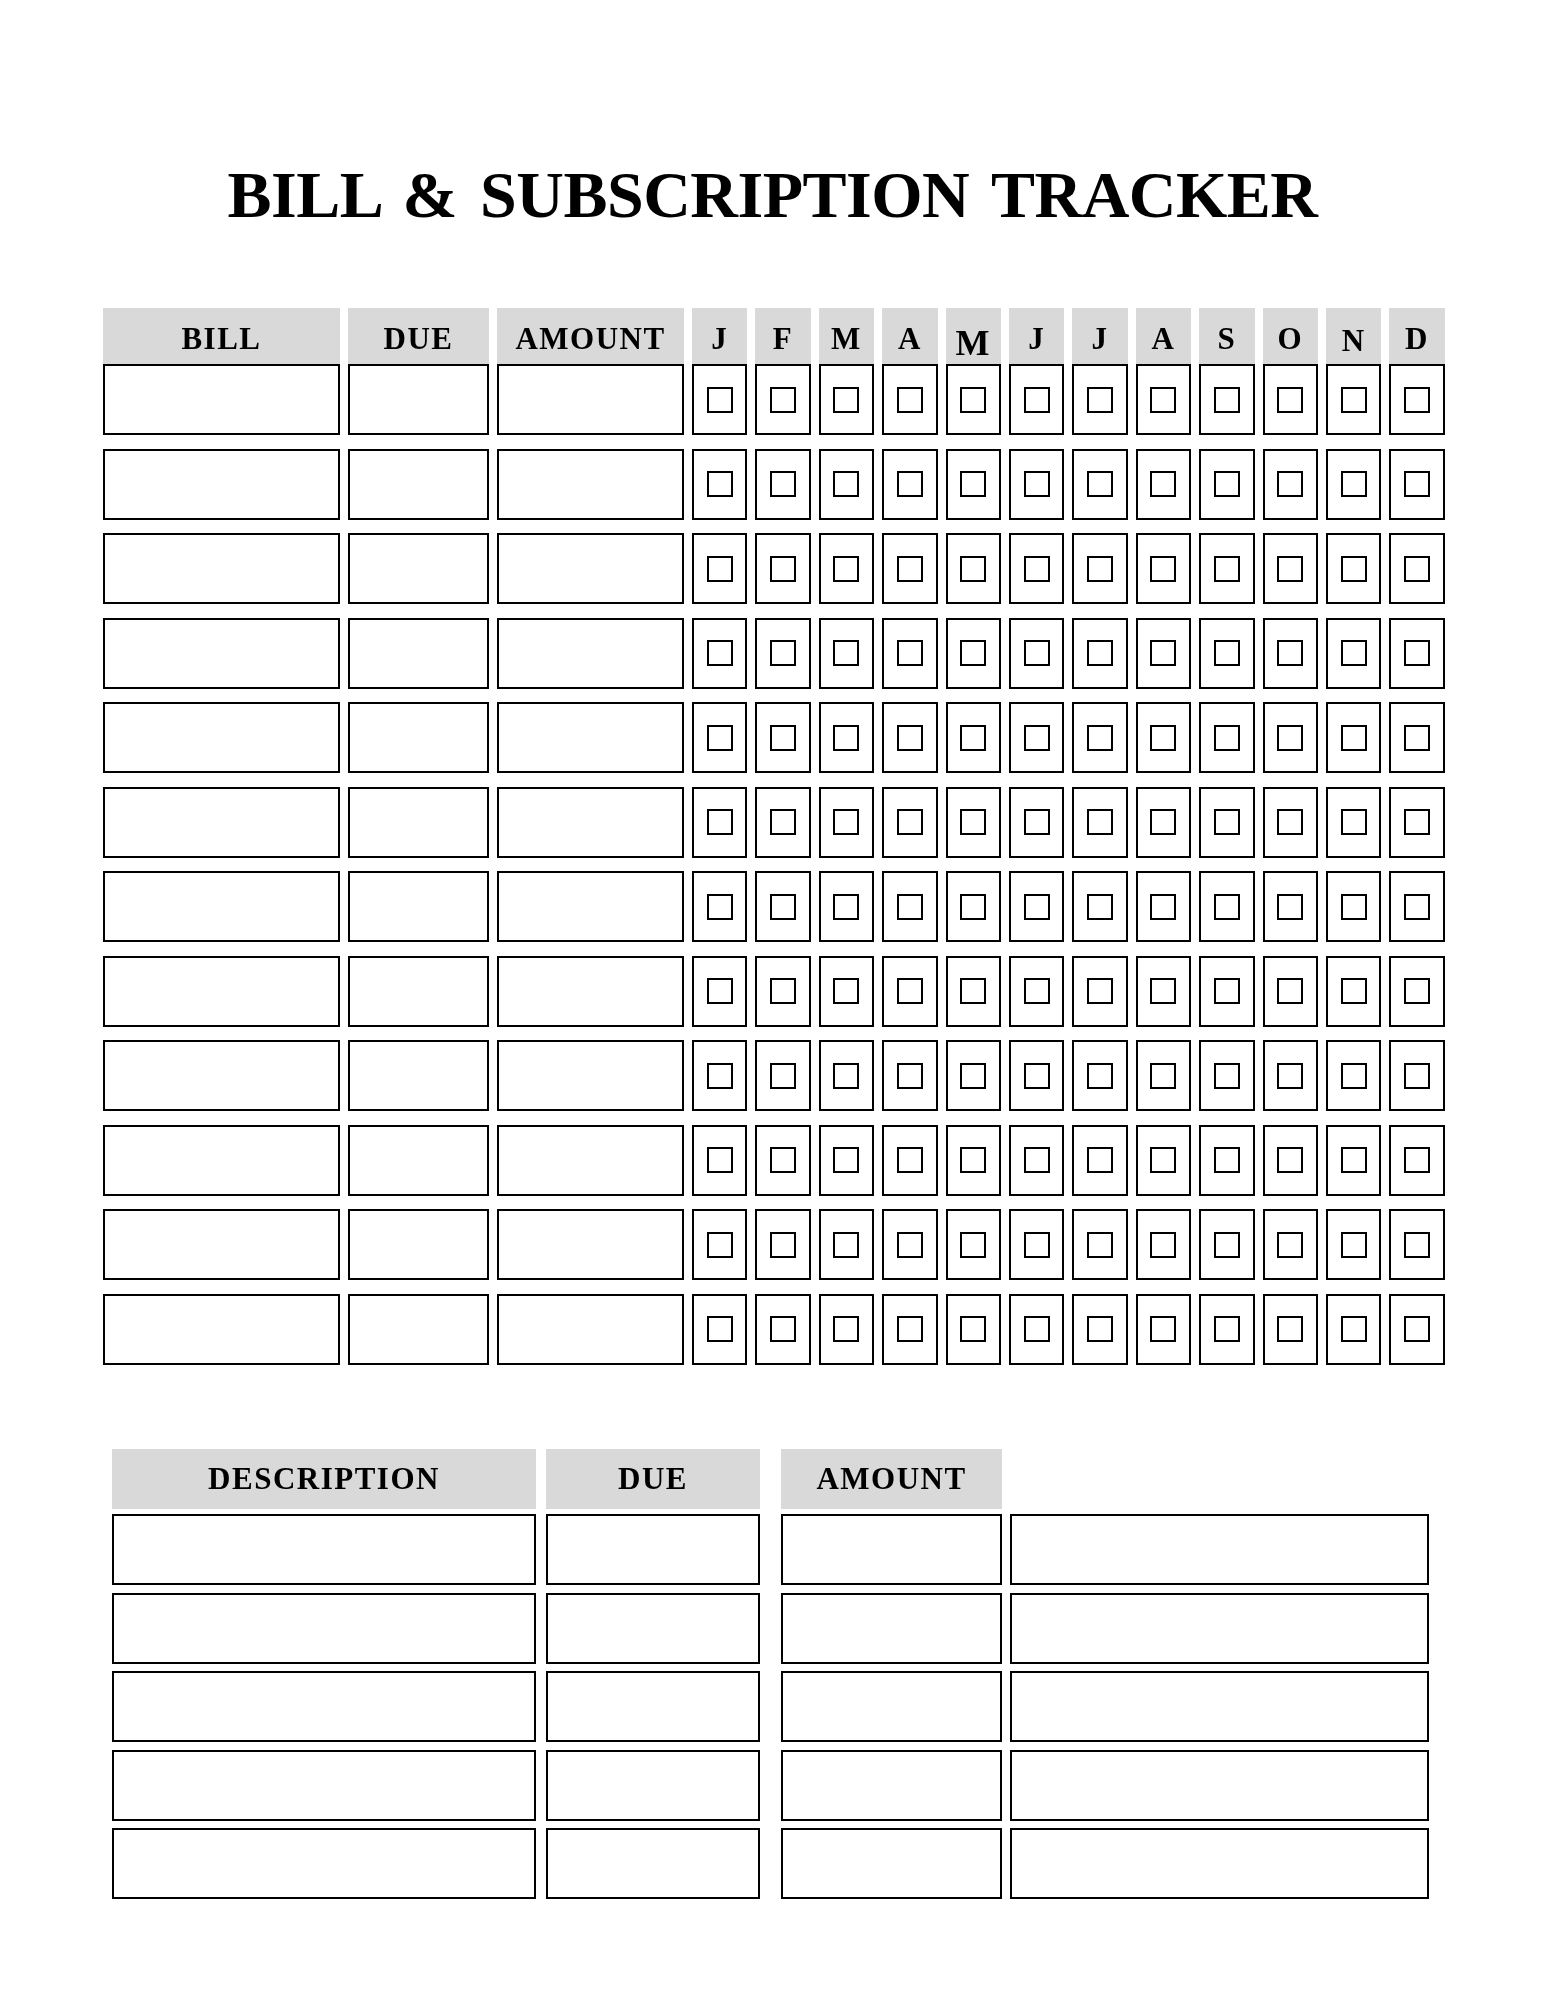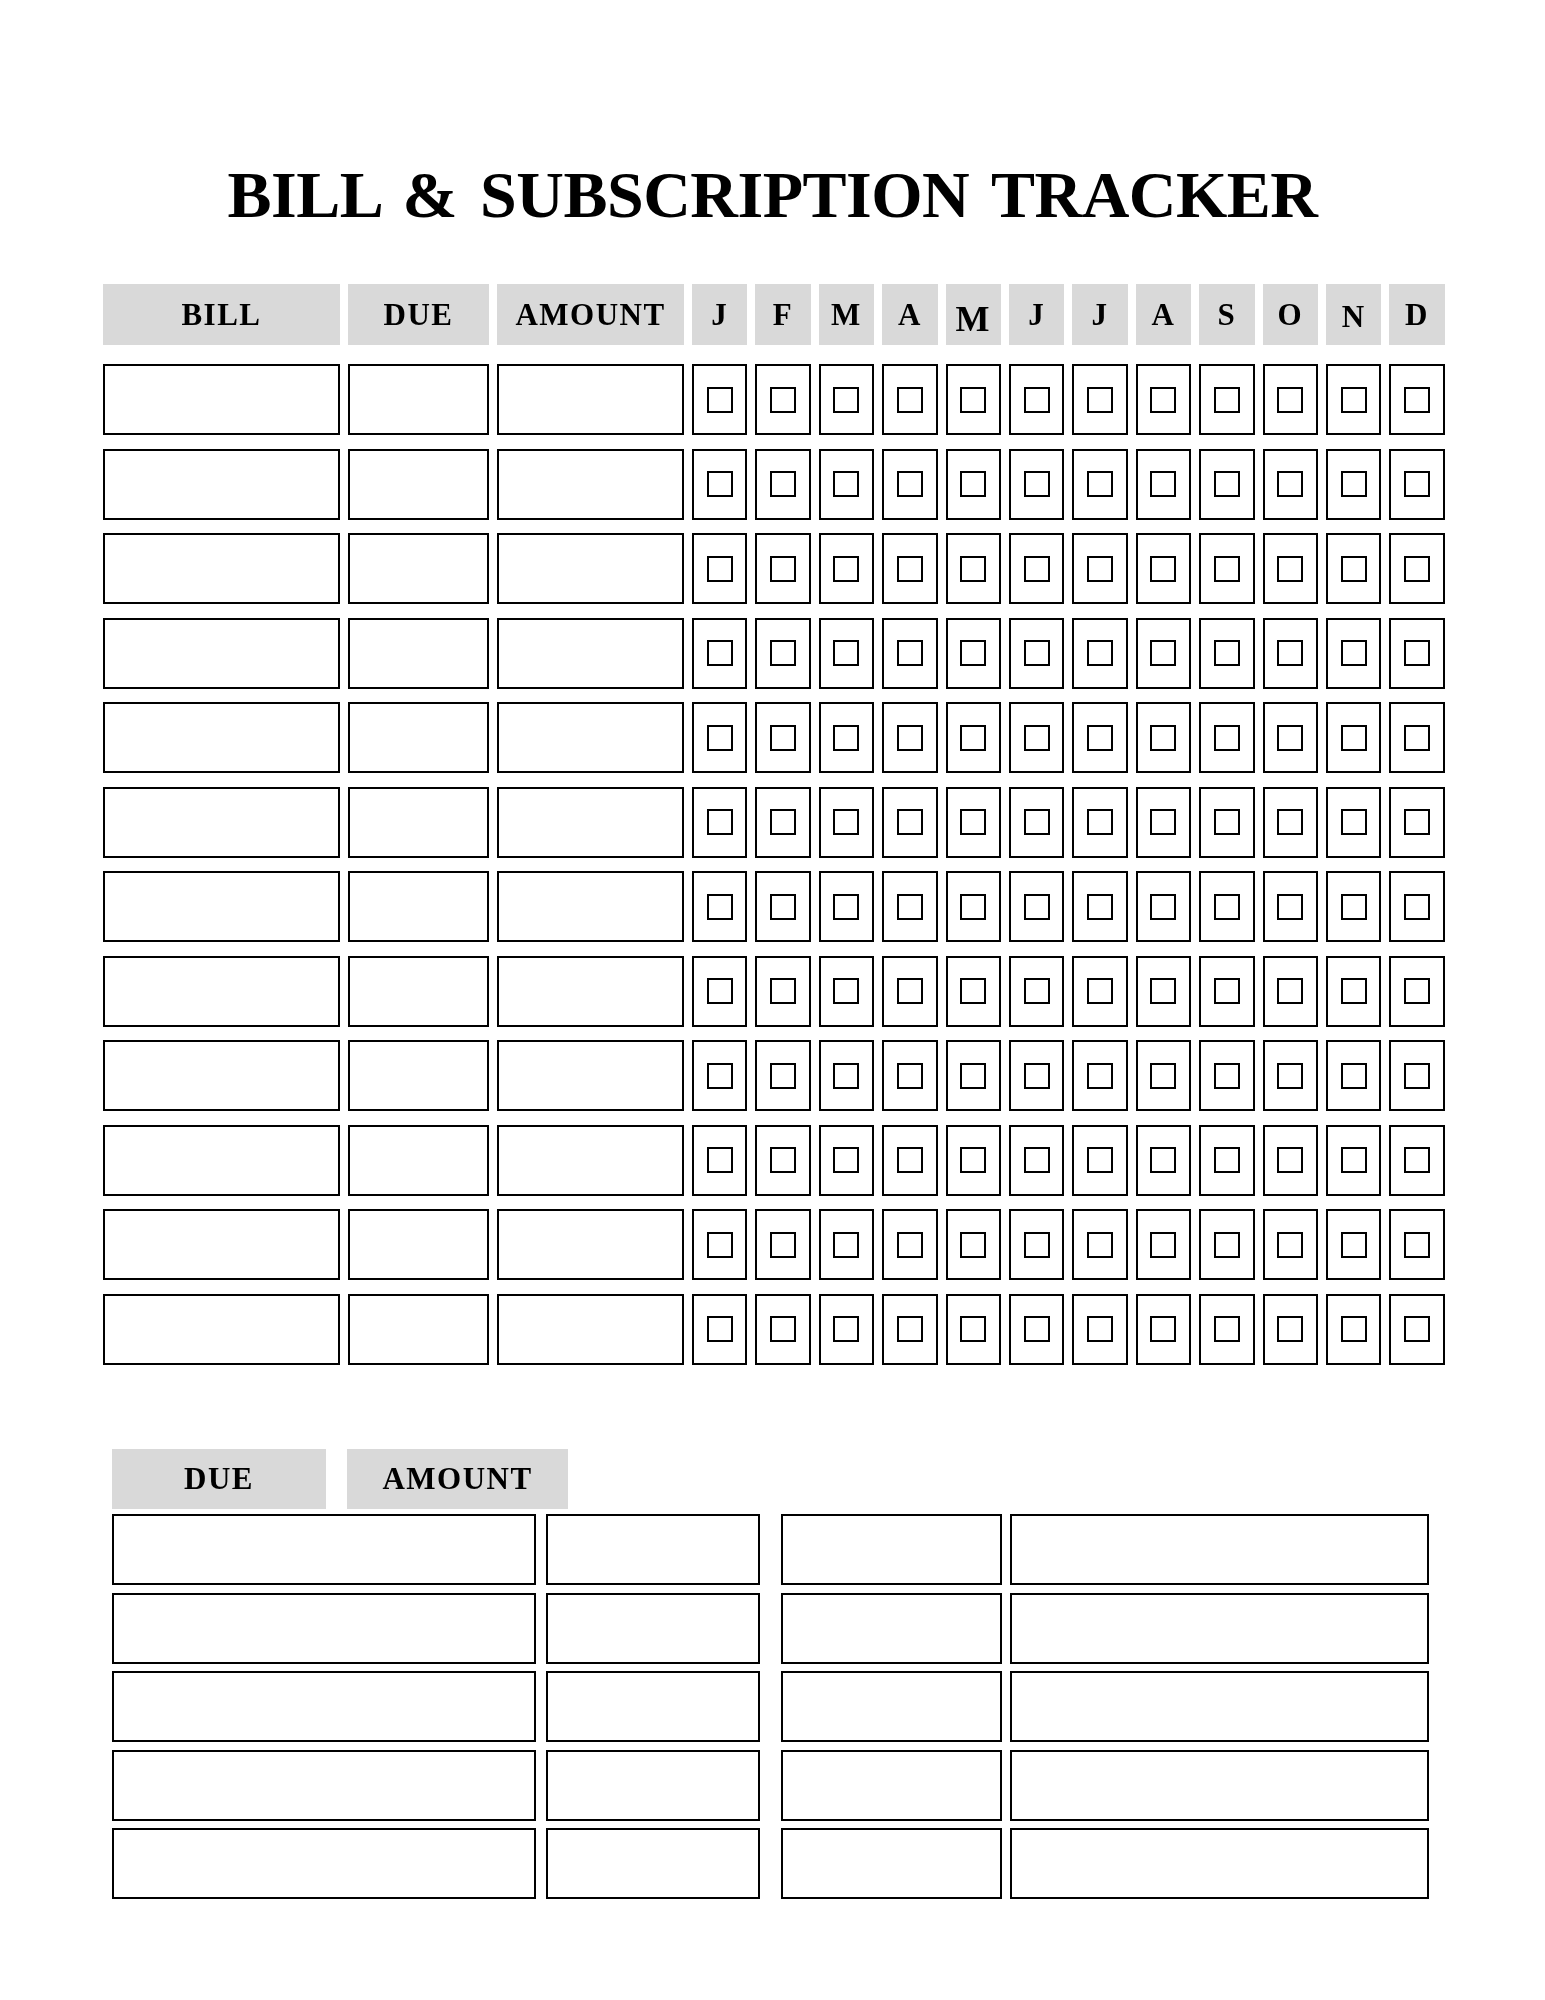--- a/index.html
+++ b/index.html
@@ -27,21 +27,21 @@
     white-space:nowrap;
   }
 
   
   .m-grid{
     position:absolute;left:103px;
     display:grid;
     grid-template-columns:237px 141px 187px repeat(12,55.4px);
     column-gap:8px;
   }
-  #m-header{top:284px;text-align:center;}
+  #m-header{top:308px;text-align:center;}
   #m-rows{top:364px;grid-auto-rows:71px;row-gap:13.5px;}
 
   .hcell{
     background:#d9d9d9;
     height:61px;
     display:flex;align-items:center;justify-content:center;
     font-size:31px;
     font-weight:700;
     letter-spacing:1.5px;
   }
@@ -584,20 +584,21 @@
       <div class="chk-cell">
         <div class="chk"></div>
       </div>
       <div class="chk-cell">
         <div class="chk"></div>
       </div>
     </div>
 
 
   <div id="a-header" class="a-row">
+    <div class="hcell a-col-0">DESCRIPTION</div>
     <div class="hcell a-col-1">DUE</div>
     <div class="hcell a-col-2">AMOUNT</div>
   </div>
 
   <div id="a-rows">
       <div class="a-line">
         <div class="box a-col-0"></div>
         <div class="box a-col-1"></div>
         <div class="box a-col-2"></div>
         <div class="box a-col-3"></div>

